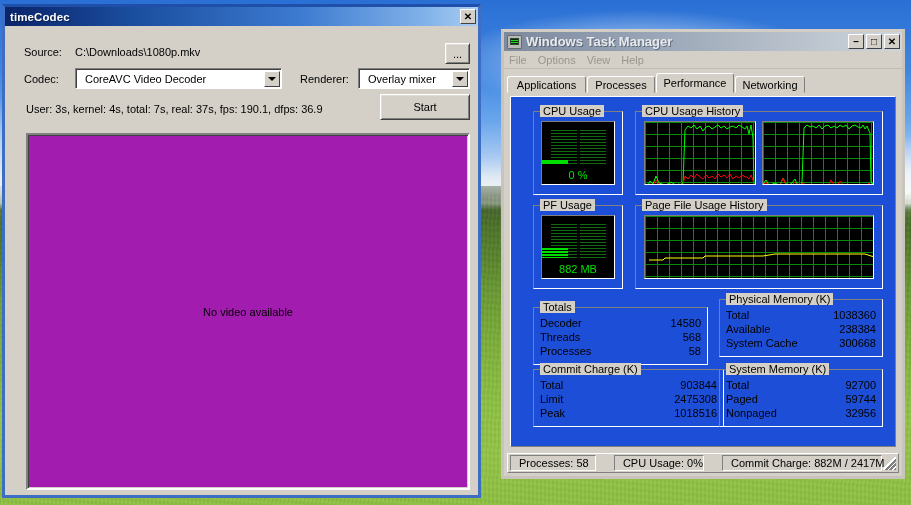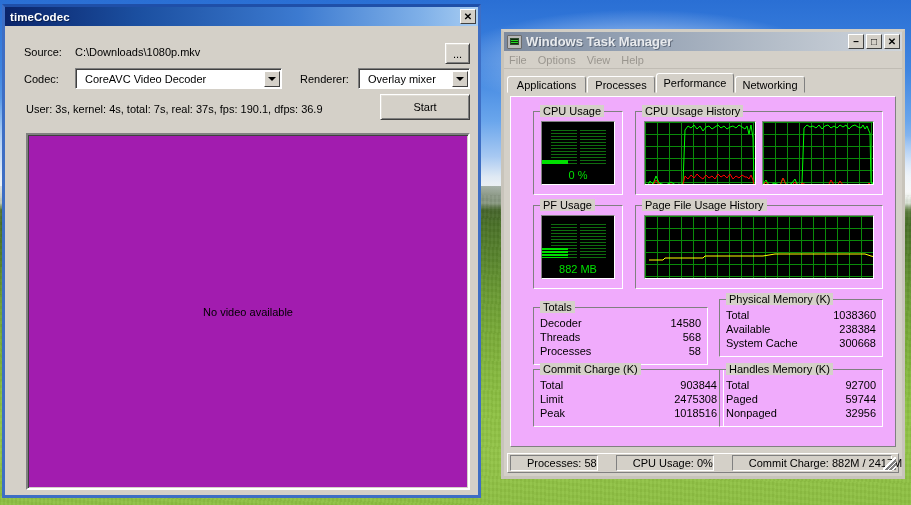--- a/index.html
+++ b/index.html
@@ -161,21 +161,21 @@
     padding:0 6px;font-size:11px;color:#000;cursor:default;
   }
   .tab.sel{
     height:20px;
     border-color:#ffffff #808080 #d4d0c8 #ffffff;
     background:#d4d0c8;z-index:5;
     font-weight:normal;
   }
   #taskmgr .tabpage{
     position:absolute;left:6px;right:6px;top:64px;bottom:29px;
-    box-sizing:border-box;background:#f0abfc;
+    box-sizing:border-box;background:#1d4ed8;
     border:1px solid;border-color:#ffffff #808080 #808080 #ffffff;
   }
   .grp{
     position:absolute;box-sizing:border-box;
     border:1px solid;border-color:#808080 #ffffff #ffffff #808080;
   }
   .grp>.gl{
     position:absolute;top:-7px;left:6px;background:#d4d0c8;padding:0 3px;
     font-size:11px;color:#000;white-space:nowrap;
   }
@@ -215,21 +215,21 @@
   .rows .r{display:flex;justify-content:space-between;height:14px;line-height:14px;padding:0 6px;}
   .statusbar{
     position:absolute;left:3px;right:3px;bottom:3px;height:20px;
     box-sizing:border-box;background:#d4d0c8;
     border:1px solid;border-color:#ffffff #808080 #808080 #ffffff;
     display:flex;align-items:center;gap:0;
   }
   .statusbar .cell{
     box-sizing:border-box;height:16px;margin:1px 16px 1px 2px;
     border:1px solid;border-color:#808080 #ffffff #ffffff #808080;
-    display:flex;align-items:center;padding-left:16px;font-size:11px;color:#000;
+    display:flex;align-items:center;padding-left:8px;font-size:11px;color:#000;
     white-space:nowrap;
   }
   .grip{
     position:absolute;right:2px;bottom:2px;width:13px;height:13px;
     background:
       linear-gradient(135deg,transparent 45%,#ffffff 45%,#ffffff 56%,#808080 56%,#808080 66%,transparent 66%),
       linear-gradient(135deg,transparent 62%,#ffffff 62%,#ffffff 73%,#808080 73%,#808080 83%,transparent 83%),
       linear-gradient(135deg,transparent 79%,#ffffff 79%,#ffffff 90%,#808080 90%,#808080 100%,transparent 100%);
   }
 </style>
@@ -418,21 +418,21 @@
             <span>2475308</span>
           </div>
         <div class="r">
             <span>Peak</span>
             <span>1018516</span>
           </div>
       </div>
     </div>
 
     <div class="grp" style="left:208px;top:272px;width:164px;height:58px;">
-      <div class="gl">Handles Memory (K)</div>
+      <div class="gl">System Memory (K)</div>
       <div class="rows" style="top:8px;">
         <div class="r">
             <span>Total</span>
             <span>92700</span>
           </div>
         <div class="r">
             <span>Paged</span>
             <span>59744</span>
           </div>
         <div class="r">

